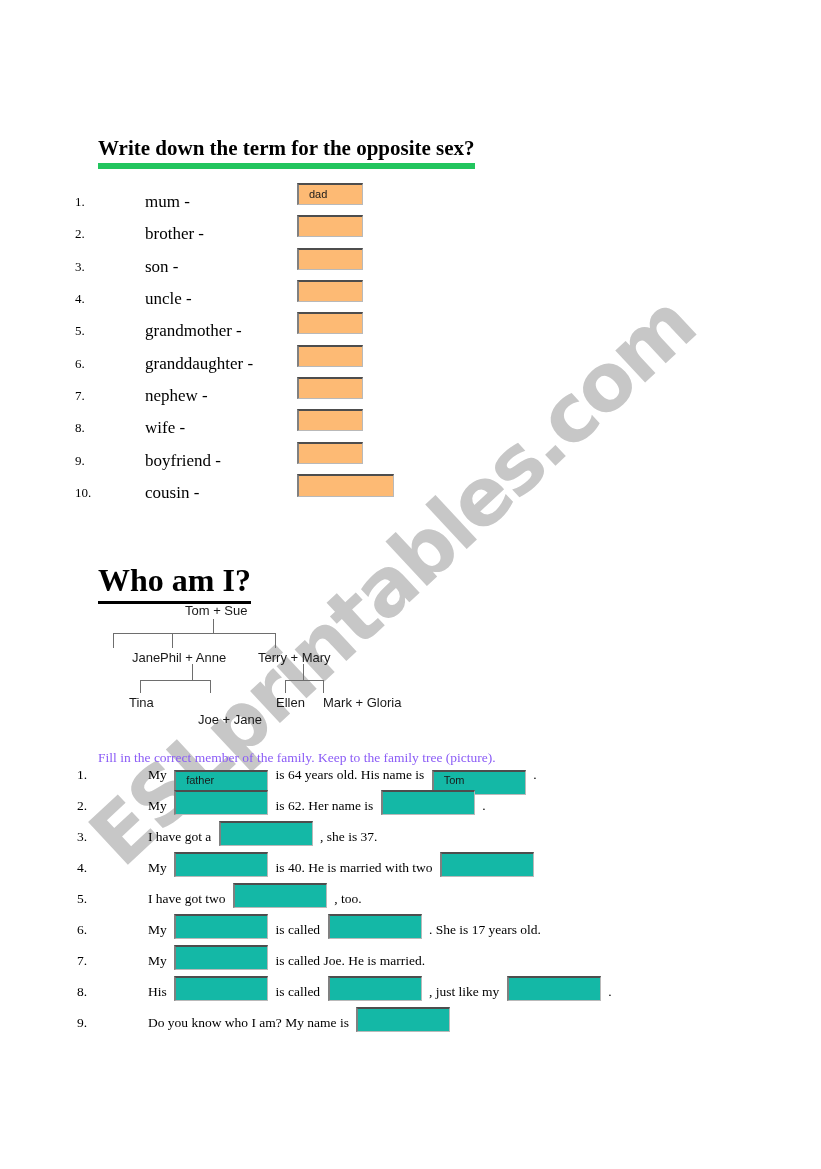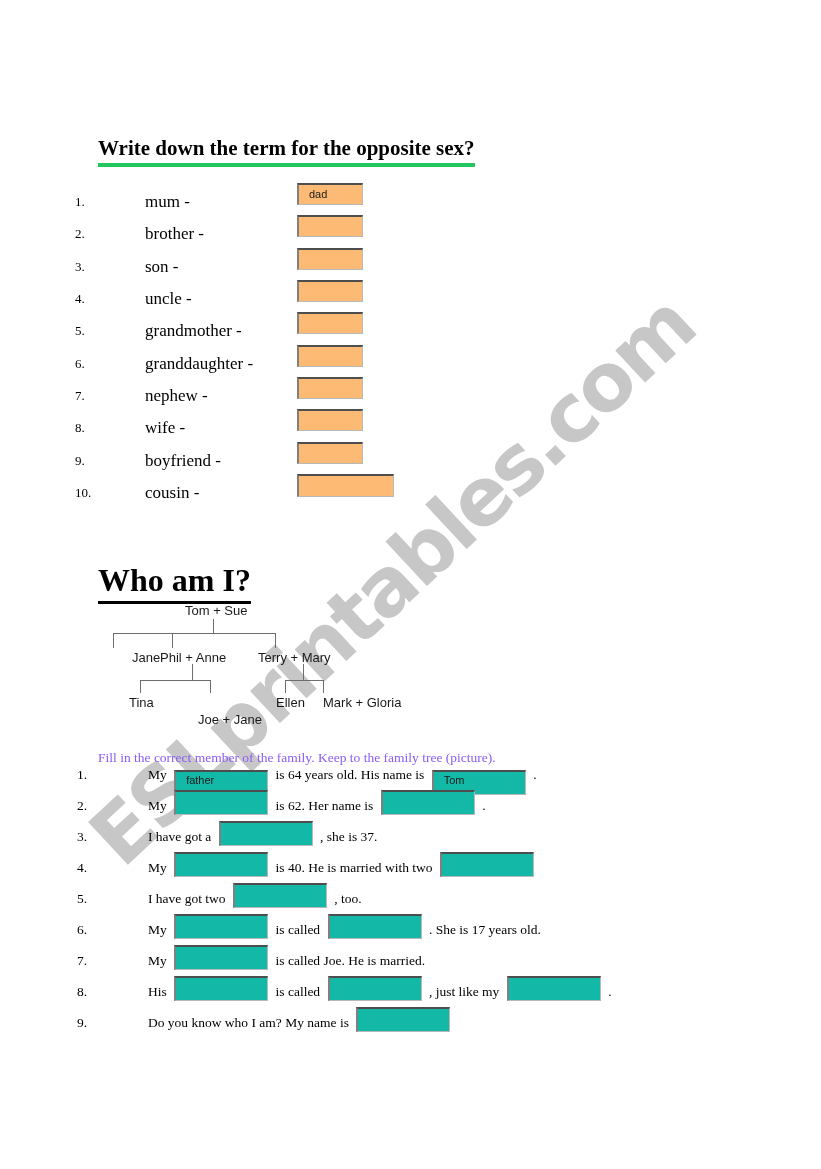--- a/index.html
+++ b/index.html
@@ -7,21 +7,21 @@
         font-family:"Liberation Serif",serif;color:#000;}
   
   .watermark{position:absolute;left:104px;top:800px;z-index:1;
              font-family:"DejaVu Sans",sans-serif;font-weight:bold;font-size:80px;
              letter-spacing:-3px;color:#c7c7c7;white-space:nowrap;line-height:100px;
              transform-origin:0 50%;transform:rotate(-43deg);}
   .content{position:absolute;left:0;top:0;width:821px;height:1169px;z-index:2;}
 
   
   .s1title{position:absolute;left:98px;top:136px;font-size:21px;font-weight:bold;
-           border-bottom:4px solid #22c55e;padding-bottom:2px;white-space:nowrap;}
+           border-bottom:6px solid #22c55e;padding-bottom:2px;white-space:nowrap;}
   .list1{position:absolute;left:0;top:186px;width:560px;}
   .srow{position:relative;height:32.35px;line-height:32.35px;}
   .snum{position:absolute;left:75px;font-size:13px;}
   .slabel{position:absolute;left:145px;font-size:17px;white-space:nowrap;}
   .sbox{position:absolute;left:297px;top:-3px;width:63px;height:19px;background:#fdba74;
         border-top:2px solid #4d4d4d;border-left:2px solid #808080;
         border-right:1px solid #b9b9b9;border-bottom:1px solid #b9b9b9;}
   .srow.wide .sbox{width:94px;height:20px;}
   .boxval{display:block;font-family:"Liberation Sans",sans-serif;font-size:11px;
           line-height:11px;padding:4px 0 0 10px;color:#1a1a1a;}

